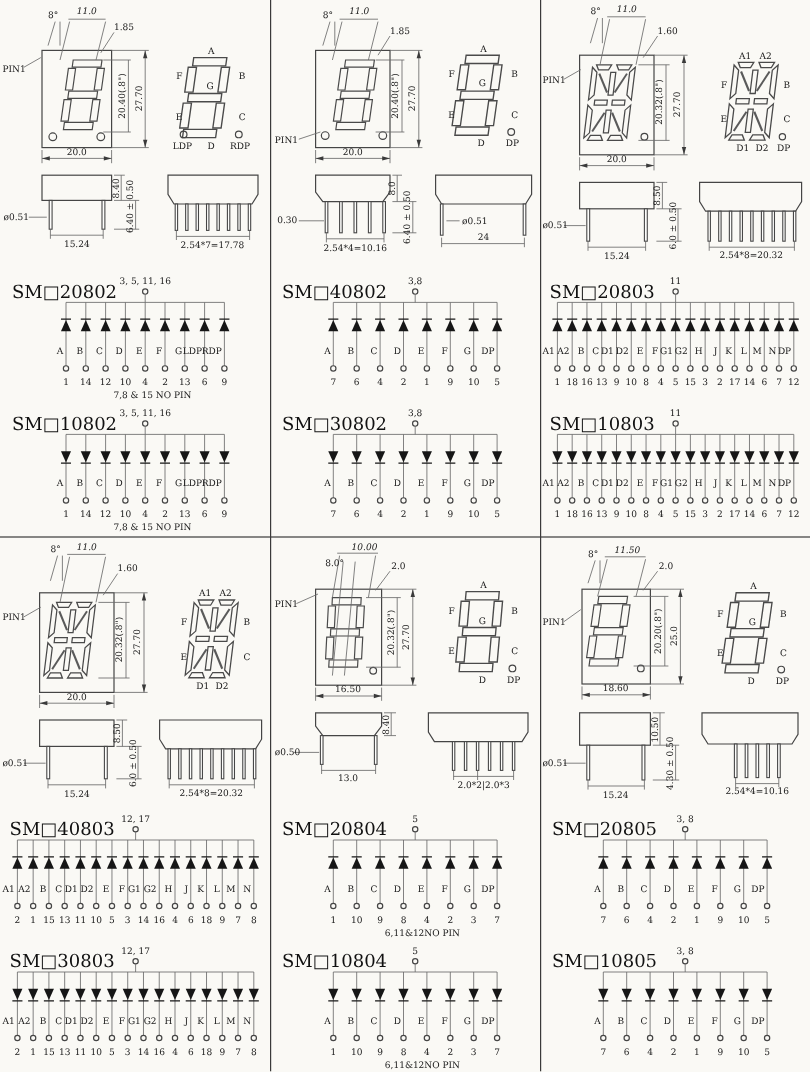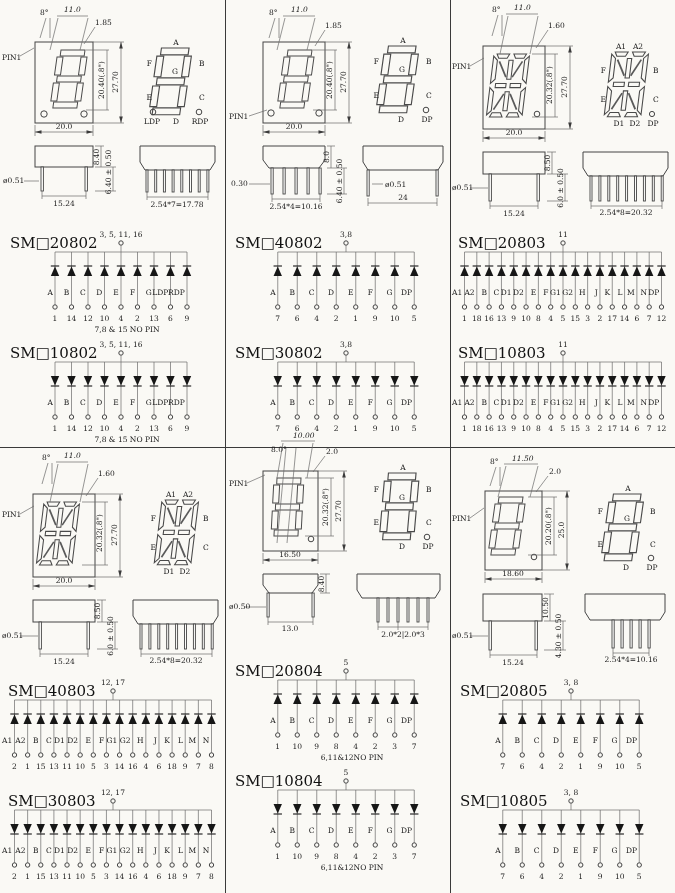--- a/index.html
+++ b/index.html
@@ -1060,21 +1060,21 @@
         <line x1="211.5" y1="26" x2="211.5" y2="78.8" class="thn"></line>
         <polygon points="207.3,40 215.7,40 211.5,49.4" class="di"></polygon>
         <line x1="207.3" y1="50" x2="215.7" y2="50" class="dib"></line>
         <text x="209.3" y="69" text-anchor="end" font-size="5" class="txt">N</text>
         <circle cx="211.5" cy="81" r="2.2" class="ln"></circle>
         <text x="211.5" y="95" text-anchor="middle" font-size="5.5" class="txt">8</text>
       </g>
 </svg>
 </div>
 
-<div class="panel" style="left:225px;top:428px">
+<div class="panel" style="left:225px;top:448px">
 <svg width="225" height="226">
   <rect class="ln" x="38" y="43" width="55" height="80"></rect>
   <use href="#digit7" transform="translate(49,50) skewX(-3)"></use>
   <circle class="ln" cx="86" cy="111" r="2.8"></circle>
   <g class="thn">
     <line x1="61" y1="20" x2="52" y2="115"></line>
         <line x1="71" y1="20" x2="62" y2="115"></line>
     <line x1="56" y1="13" x2="90" y2="13"></line>
         <line x1="58" y1="15" x2="52" y2="50"></line>
         <line x1="88" y1="15" x2="82" y2="50"></line>

